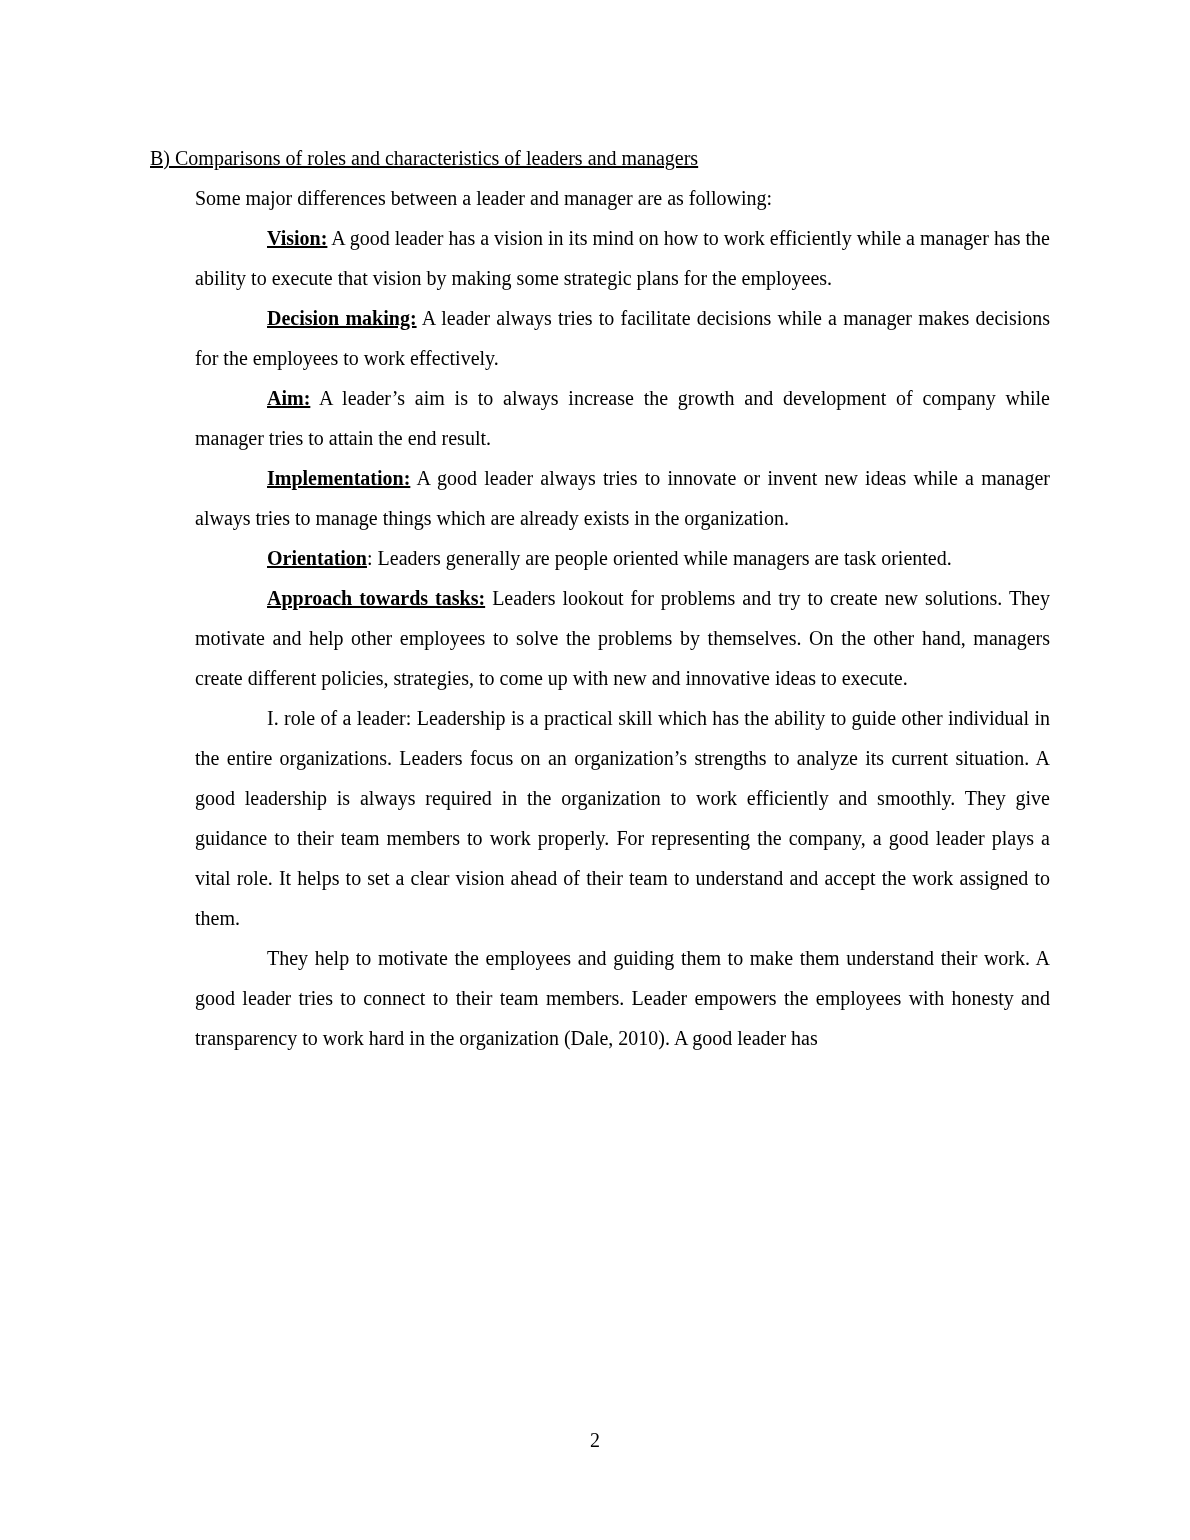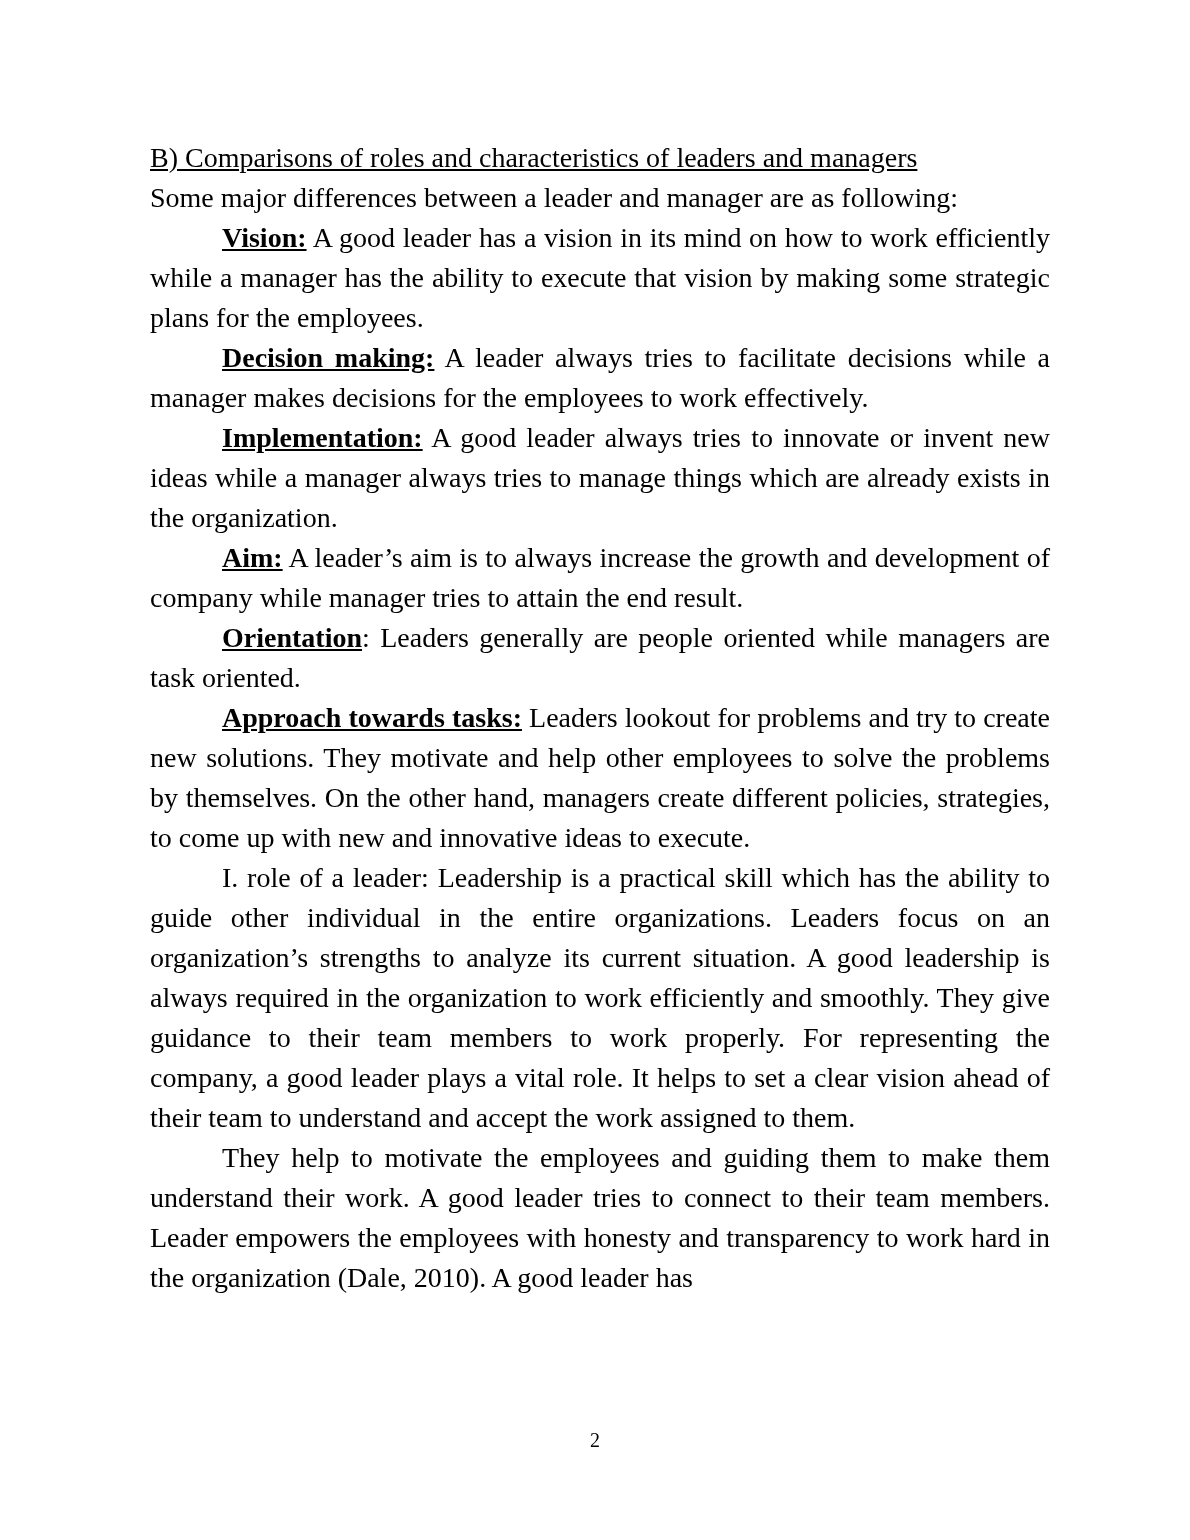--- a/index.html
+++ b/index.html
@@ -19,30 +19,31 @@
   .content {
     position: absolute;
     left: 150px;
     top: 138px;
     width: 900px;
   }
   .heading,
   .para,
   .item {
     margin: 0;
-    font-size: 28px;
+    font-size: 20px;
     line-height: 40px;
     font-weight: normal;
   }
   .heading {
     text-decoration: underline;
   }
   .para,
   .item {
     text-align: justify;
+    margin-left: 45px;
   }
   .indent {
     text-indent: 72px;
   }
   .item .lead {
     font-weight: bold;
     text-decoration: underline;
   }
   .page-number {
     position: absolute;
@@ -60,23 +61,23 @@
 <div class="page">
   <div class="content">
     <h2 class="heading">B) Comparisons of roles and characteristics of leaders and managers</h2>
     <p class="para">Some major differences between a leader and manager are as following:</p>
     <div id="items-b">
   <p class="item indent"><strong class="lead">Vision:</strong><span class="body"> A good leader has a vision in its mind on how to work efficiently while a manager has the ability to execute that vision by making some strategic plans for the employees.</span></p>
 
 
   <p class="item indent"><strong class="lead">Decision making:</strong><span class="body"> A leader always tries to facilitate decisions while a manager makes decisions for the employees to work effectively.</span></p>
 
+  <p class="item indent"><strong class="lead">Aim:</strong><span class="body"> A leader’s aim is to always increase the growth and development of company while manager tries to attain the end  result.</span></p>
+
   <p class="item indent"><strong class="lead">Implementation:</strong><span class="body"> A good leader always tries to innovate or invent new ideas while a manager always tries to manage things which are already exists in the organization.</span></p>
-
-  <p class="item indent"><strong class="lead">Aim:</strong><span class="body"> A leader’s aim is to always increase the growth and development of company while manager tries to attain the end  result.</span></p>
 
   <p class="item indent"><strong class="lead">Orientation</strong><span class="body">: Leaders generally are people oriented while managers are task oriented.</span></p>
 
 
 
   <p class="item indent"><strong class="lead">Approach towards tasks:</strong><span class="body"> Leaders lookout for problems and try to create new solutions. They motivate and help other employees to solve the problems by themselves. On the other hand, managers create different policies, strategies, to come up with new and innovative ideas to execute.</span></p>
 </div>
     <div id="paras-c">
   <p class="para indent">I. role of a leader:   Leadership is a practical skill which has the ability to guide other individual in the entire organizations. Leaders focus on an organization’s strengths to analyze its current situation.  A good leadership is always required in the organization to work efficiently and smoothly. They give guidance to their team members to work properly. For representing the company, a good leader plays a vital role. It helps to set a clear vision ahead of their team to understand and accept the work assigned to them.</p>
 

